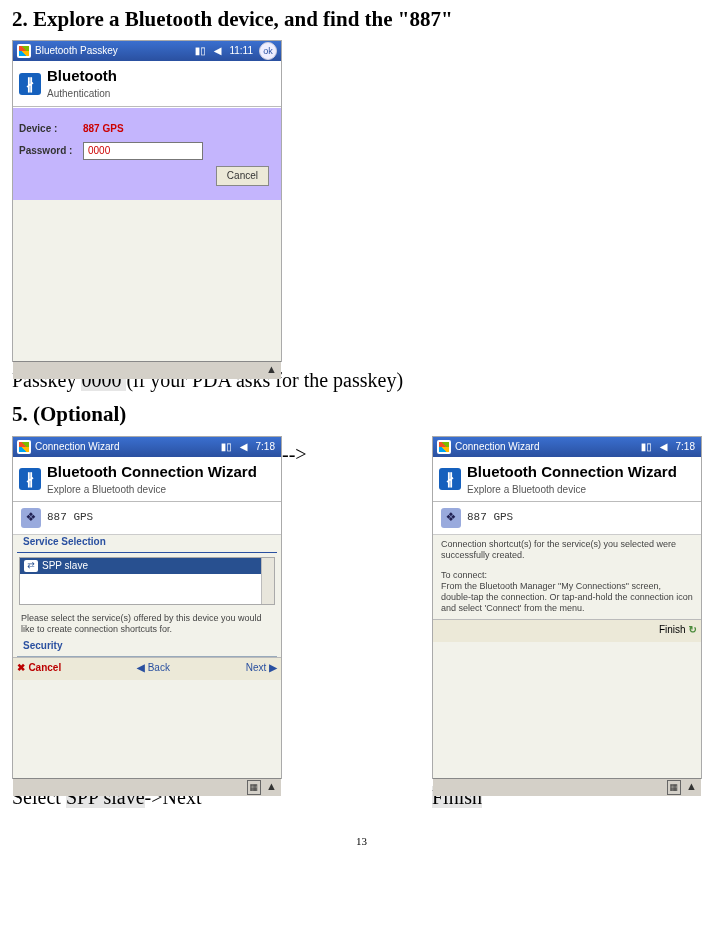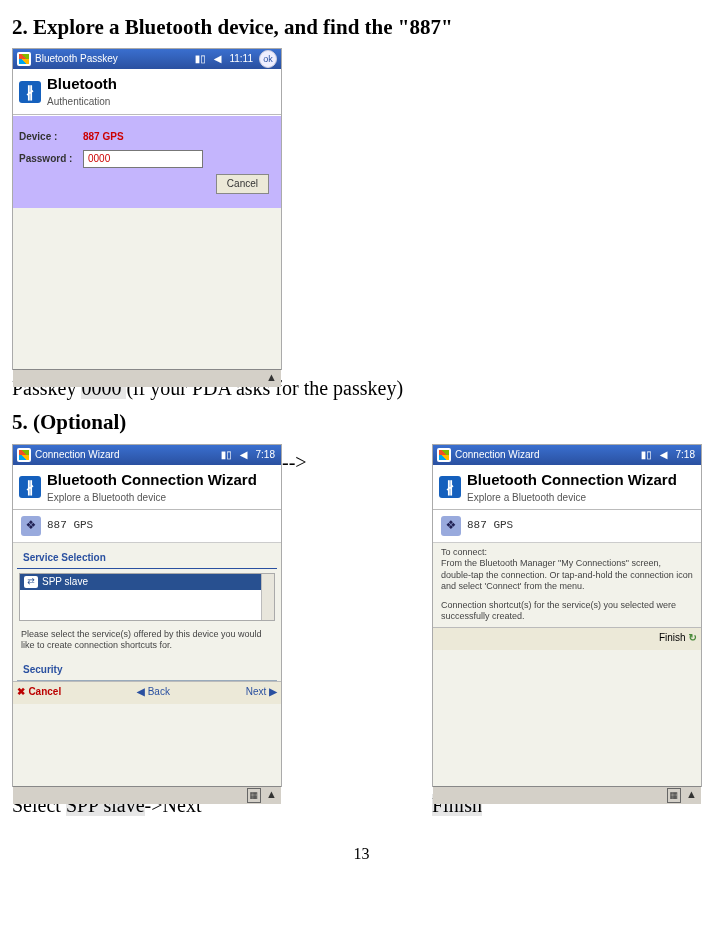--- a/index.html
+++ b/index.html
@@ -4,21 +4,21 @@
   <style>
     body {
       font-family: "Times New Roman", serif;
       margin: 0;
       padding: 4px 12px;
       width: 723px;
       box-sizing: border-box;
       font-size: 20px;
       line-height: 1.45;
     }
-    .step-heading { font-weight: bold; font-size: 21px; margin: 8px 0 6px 0; }
+    .step-heading { font-weight: bold; font-size: 21px; margin: 0 0 6px 0; }
     .step-heading-3 { margin-top: 4px;}
     .screenshot {
       border: 1px solid #aaa;
       background: #f2f2ea;
       display: inline-block;
       box-sizing: border-box;
       font-family: Tahoma, Arial, sans-serif;
       font-size: 10px;
       color: #333;
       vertical-align: top;
@@ -74,21 +74,21 @@
     .rule-link::before{content:"—";color:#2a50a0;margin-right:2px;}
     .sip-bar { position:absolute; bottom:0; left:0; right:0; height:18px;
       background:#d4d0c8; border-top:1px solid #888; text-align:right;
       padding:0 4px; box-sizing:border-box; font-size:11px; color:#333; }
     .sip-kb { display:inline-block; border:1px solid #666; padding:0 2px; font-size:9px; margin-right:2px;}
     .wz-device { background:#fff; display:flex; align-items:center; gap:6px;
       padding:6px 8px; border-bottom:1px solid #ccc; }
     .wz-dev-icon { width:20px;height:20px;background:#9ad;border-radius:3px;
       display:flex;align-items:center;justify-content:center;color:#225;font-size:12px; }
     .wz-dev-name { font-family:"Courier New",monospace; font-size:11px; }
-    .wz-section-hr { color:#2a50a0; font-size:10px; padding:8px 6px 2px 6px;
+    .wz-section-hr { color:#2a50a0; font-size:10px; padding:0 6px 2px 6px;
       border-bottom:1px solid #2a50a0; font-weight:bold; margin:0 4px; }
     .wz-section-hr.soft { border-bottom:1px solid #9ab; }
     .wz-list { background:#fff; margin:4px 6px; border:1px solid #aaa; height:46px; position:relative; }
     .wz-list-item { background:#285090; color:#fff; display:flex; align-items:center;
       gap:4px; padding:1px 4px; font-size:10px; }
     .wz-list-item .svc-icon { background:#fff;color:#285090;border-radius:2px;
       width:14px;height:12px;display:inline-flex;align-items:center;justify-content:center;font-size:9px;}
     .wz-list .scrolltrack{position:absolute;top:0;right:0;bottom:0;width:12px;background:#e8e6dc;border-left:1px solid #bbb;}
     .wz-note { font-size:9px; color:#444; padding:4px 8px; line-height:1.25; }
     .wz-sec-row { display:flex; align-items:center; gap:6px; padding:4px 8px; font-size:9px; }
@@ -98,21 +98,21 @@
     .wz-footer .left { color:#b00; font-weight:bold; display:flex; align-items:center; gap:3px;}
     .wz-footer .mid  { color:#2a50a0; display:flex; align-items:center; gap:3px;}
     .wz-footer .right{ color:#2a50a0; display:flex; align-items:center; gap:3px;}
     .wz-footer .right.black{ color:#000; }
     .arr { font-weight:bold; }
     .row { display:flex; align-items:flex-start; margin-top:6px;}
     .col { flex:0 0 auto; }
     .arrow-cell { width:150px; text-align:left; font-size:20px; padding-top:4px;}
     .caption { font-size:20px; margin-top:4px; }
     .highlight { background:#e6e6e6; }
-    .page-num { text-align:center; font-size:16px; margin-top:22px; }
+    .page-num { text-align:center; font-size:11px; margin-top:22px; }
     .rel { position:relative; height:100%; }
     .pad-bottom { padding-bottom:18px; }
     .finish-green { color:#4a8a3a; }
   </style>
 </head>
 <body>
 
 
 
 <h2 class="step-heading">2. Explore a Bluetooth device, and find the "887"</h2>
@@ -237,23 +237,23 @@
           <div class="bt-icon">∦</div>
           <div>
             <div class="bt-title">Bluetooth Connection Wizard</div>
             <div class="bt-sub">Explore a Bluetooth device</div>
           </div>
         </div>
         <div class="wz-device">
           <span class="wz-dev-icon">❖</span>
           <span class="wz-dev-name">887 GPS</span>
         </div>
+        <div class="wz-note">Connection shortcut(s) for the service(s) you selected were successfully created.</div>
         <div class="wz-note" style="white-space:pre-line">To connect:
 From the Bluetooth Manager "My Connections" screen, double-tap the connection. Or tap-and-hold the connection icon and select 'Connect' from the menu.</div>
-        <div class="wz-note">Connection shortcut(s) for the service(s) you selected were successfully created.</div>
         <div class="wz-footer" style="justify-content:flex-end">
           <span class="right black">
             <span>Finish</span>
             <span class="arr finish-green">↻</span>
           </span>
         </div>
         <div class="sip-bar">
           <span class="sip-kb">▦</span>
           <span>▲</span>
         </div>

